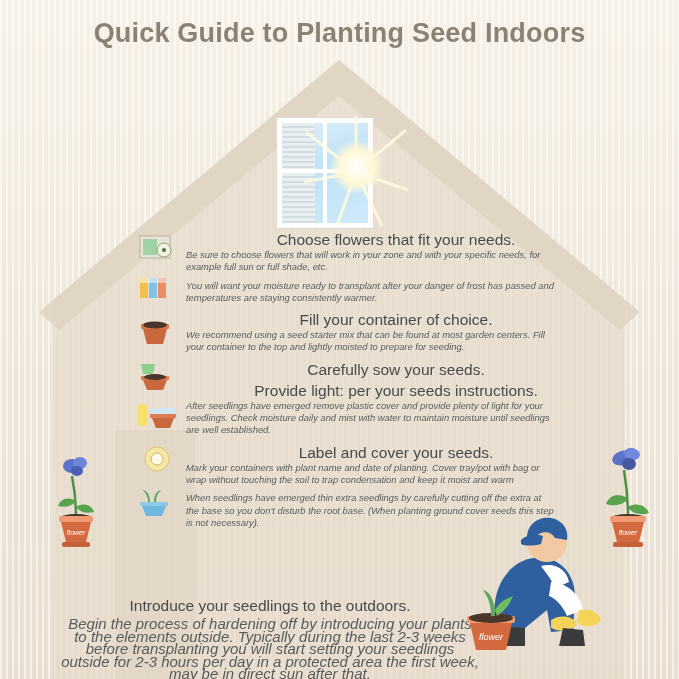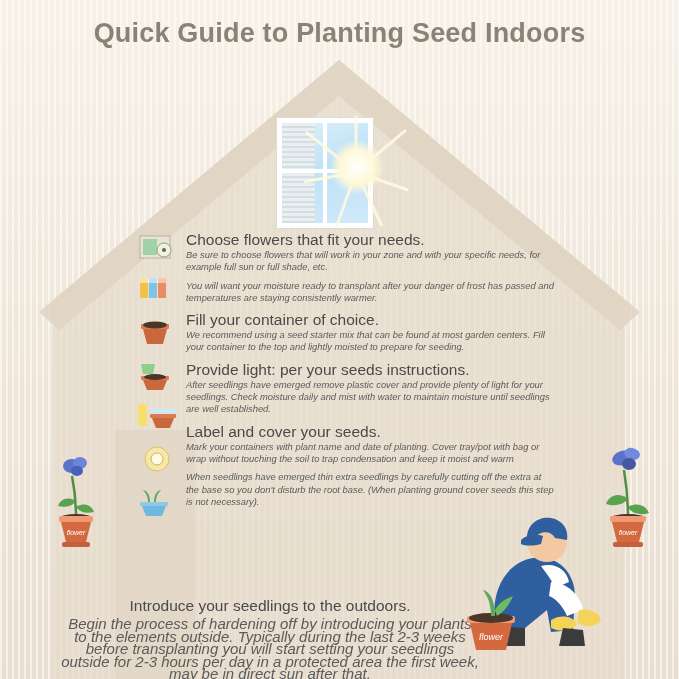--- a/index.html
+++ b/index.html
@@ -49,20 +49,21 @@
 
   
   .steps{position:absolute;left:186px;top:230px;width:420px;}
   .step{margin-bottom:2px;}
   .step h3{
     margin:0;
     font-size:15.5px;
     font-weight:normal;
     color:#4a4a4a;
     line-height:19px;
+    text-align:center;
   }
   .step p{
     margin:0 0 6px 0;
     font-size:9.4px;
     font-style:italic;
     color:#5b5b5b;
     line-height:12.3px;
     max-width:370px;
   }
 
@@ -167,20 +168,21 @@
       <p>Be sure to choose flowers that will work in your zone and with your specific needs, for example full sun or full shade, etc.</p>
     </div>
     <div class="step">
       <p>You will want your moisture ready to transplant after your danger of frost has passed and temperatures are staying consistently warmer.</p>
     </div>
     <div class="step">
       <h3>Fill your container of choice.</h3>
       <p>We recommend using a seed starter mix that can be found at most garden centers. Fill your container to the top and lightly moisted to prepare for seeding.</p>
     </div>
     <div class="step">
+      <h3>Carefully sow your seeds.</h3>
     </div>
     <div class="step">
       <h3>Provide light: per your seeds instructions.</h3>
       <p>After seedlings have emerged remove plastic cover and provide plenty of light for your seedlings. Check moisture daily and mist with water to maintain moisture until seedlings are well established.</p>
     </div>
     <div class="step">
       <h3>Label and cover your seeds.</h3>
       <p>Mark your containers with plant name and date of planting. Cover tray/pot with bag or wrap without touching the soil to trap condensation and keep it moist and warm</p>
     </div>
     <div class="step">

